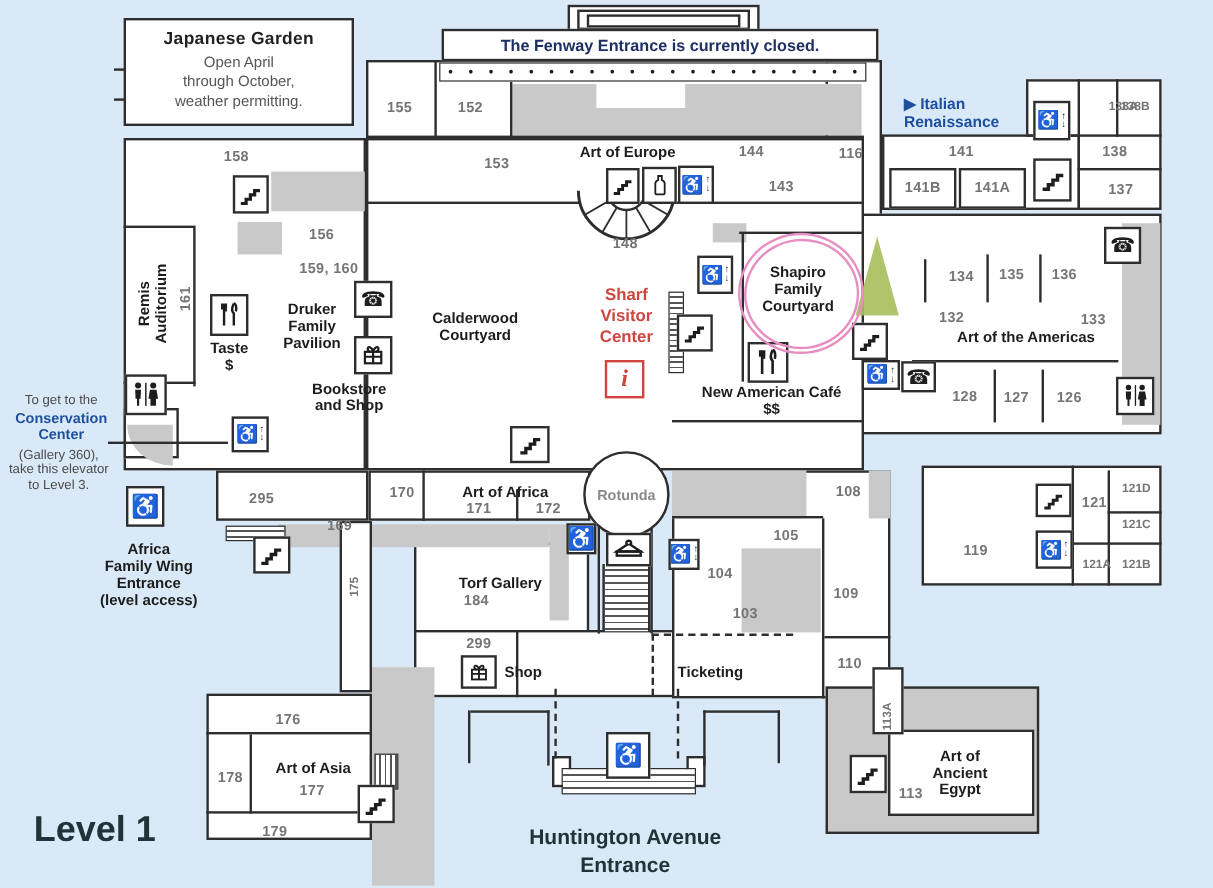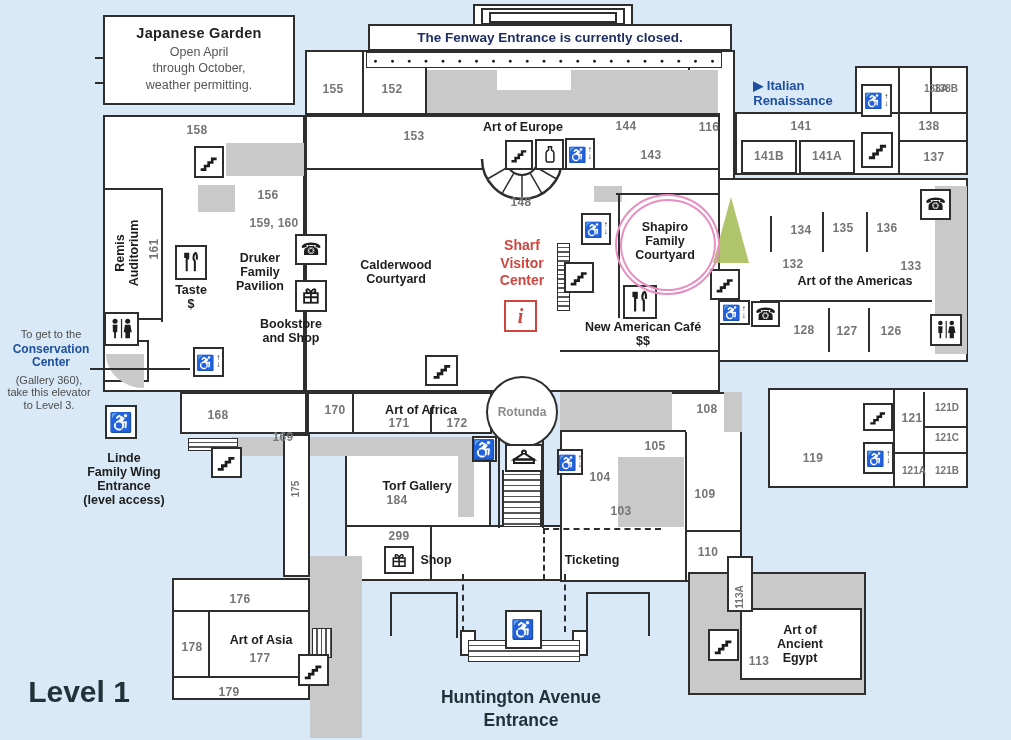--- a/index.html
+++ b/index.html
@@ -237,25 +237,25 @@
       <div class="lbl sec" style="left: 855px; top: 281px;">Art of the Americas</div>
       <div class="lbl num" style="left: 804px; top: 331px;">128</div>
       <div class="lbl num" style="left: 847px; top: 332px;">127</div>
       <div class="lbl num" style="left: 891px; top: 332px;">126</div>
       <div class="lbl note" style="left: 51px; top: 334px;">To get to the</div>
       <div class="lbl noteB" style="left: 51px; top: 356px;">Conservation
 Center</div>
       <div class="lbl note" style="left: 49px; top: 392px;">(Gallery 360),
 take this elevator
 to Level 3.</div>
-      <div class="lbl sec" style="left: 124px; top: 479px;">Linde
+      <div class="lbl sec" style="left: 124px; top: 479px;">Africa
 Family Wing
 Entrance
 (level access)</div>
-      <div class="lbl num" style="left: 218px; top: 416px;">168</div>
+      <div class="lbl num" style="left: 218px; top: 416px;">295</div>
       <div class="lbl num" style="left: 283px; top: 414px; margin-top: 24px;">169</div>
       <div class="lbl num" style="left: 335px; top: 411px;">170</div>
       <div class="lbl sec" style="left: 421px; top: 410px;">Art of Africa</div>
       <div class="lbl num" style="left: 399px; top: 424px;">171</div>
       <div class="lbl num" style="left: 457px; top: 424px;">172</div>
       <div class="lbl gray-t" style="left: 522px; top: 413px;">Rotunda</div>
       <div class="lbl numS vert" style="left: 296px; top: 489px;">175</div>
       <div class="lbl sec" style="left: 417px; top: 486px;">Torf Gallery</div>
       <div class="lbl num" style="left: 397px; top: 501px;">184</div>
       <div class="lbl num" style="left: 399px; top: 537px;">299</div>

